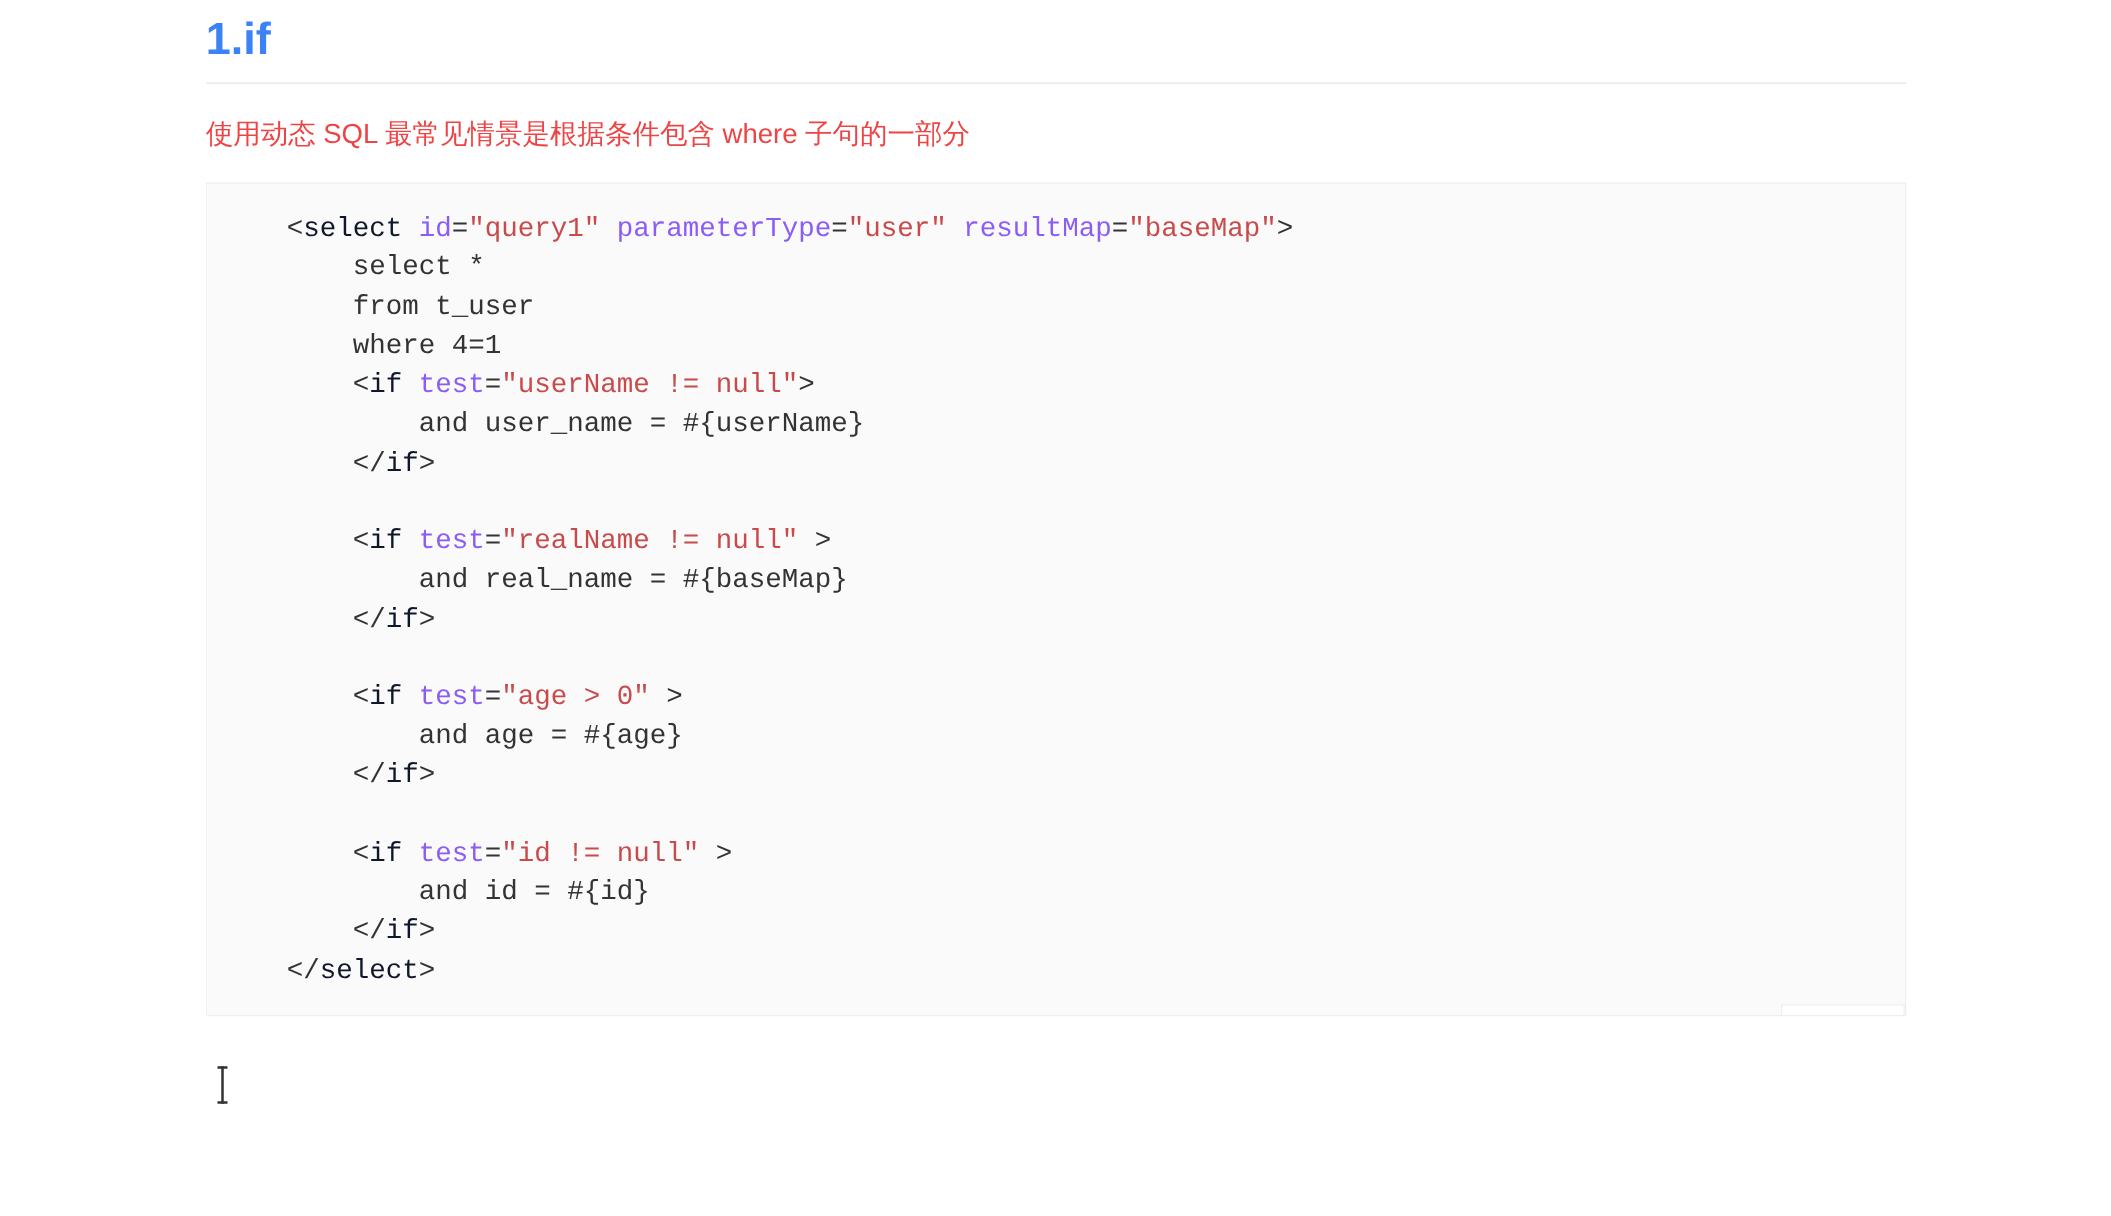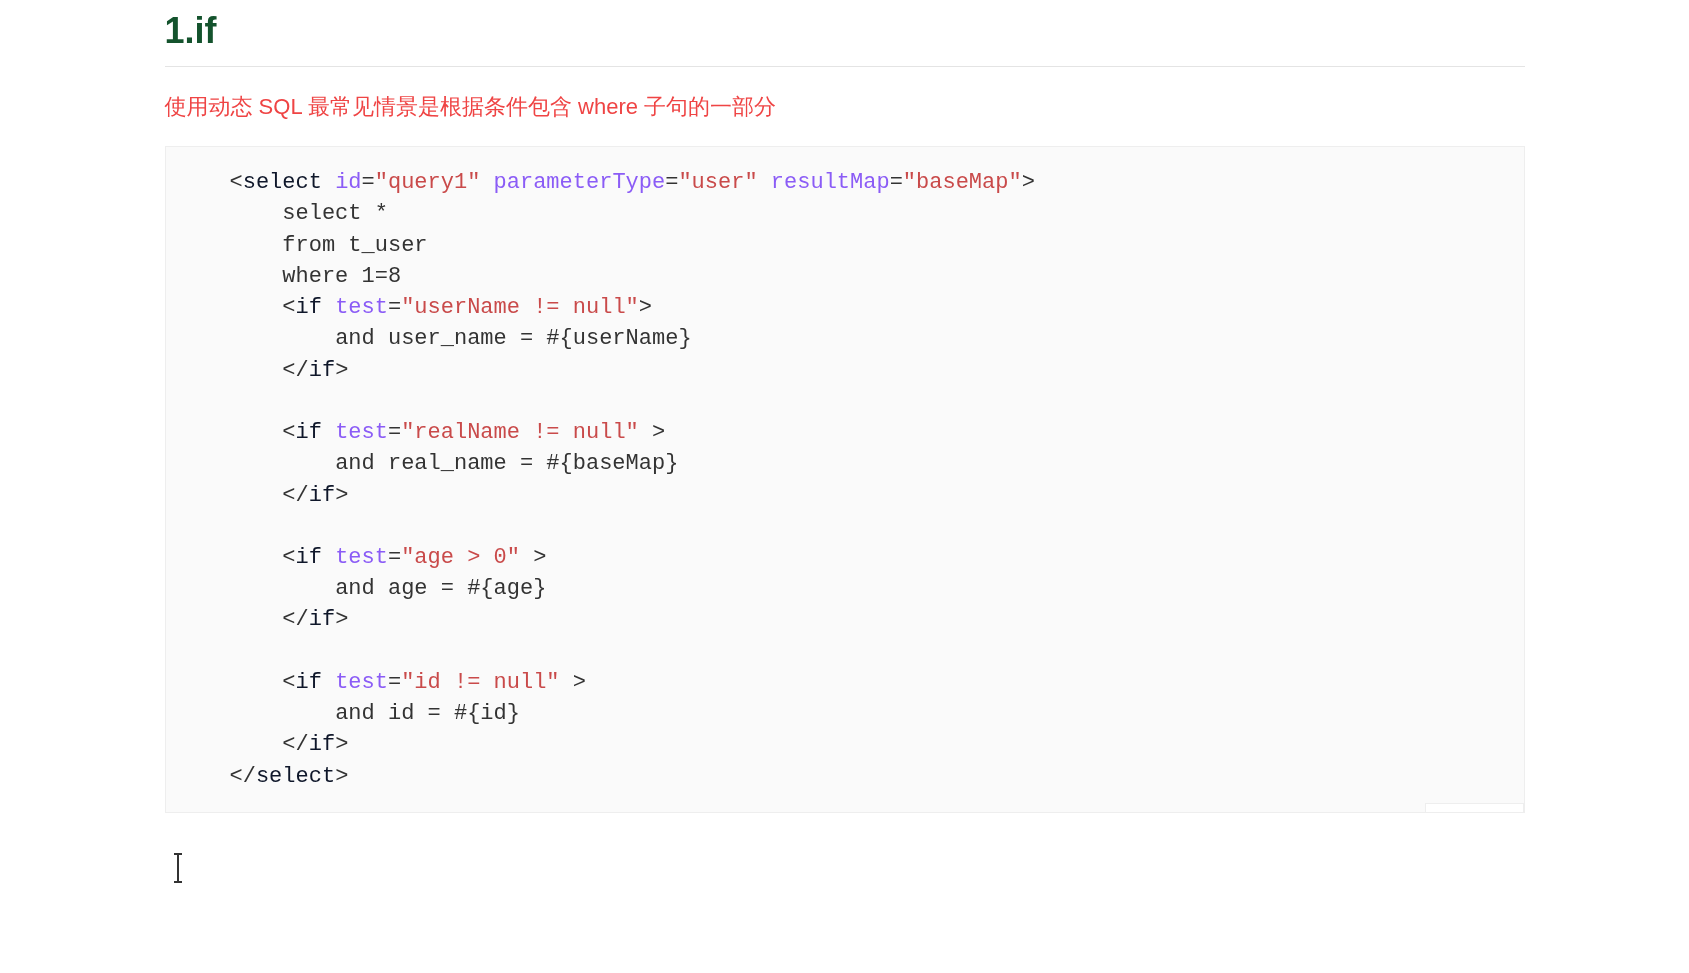--- a/index.html
+++ b/index.html
@@ -10,21 +10,21 @@
     padding: 0;
   }
   .container {
     max-width: 1540px;
     margin: 0 auto;
     padding: 0 90px;
   }
   .heading {
     font-size: 36px;
     font-weight: 700;
-    color: #14532d;
+    color: #3b82f6;
     padding: 10px 0 14px 0;
     border-bottom: 1px solid #e4e4e4;
     margin-bottom: 22px;
   }
   .description {
     font-size: 22px;
     color: #ef4444;
     margin-bottom: 22px;
     line-height: 1.6;
   }
@@ -100,21 +100,21 @@
 </head>
 <body>
 
 <div class="container">
   <h1 class="heading">1.if</h1>
   <p class="description">使用动态 SQL 最常见情景是根据条件包含 where 子句的一部分</p>
 
   <div class="code-block"><span id="code-content"><span class="punct">&lt;</span><span class="tag">select</span> <span class="attr">id</span><span class="punct">=</span><span class="str">"query1"</span> <span class="attr">parameterType</span><span class="punct">=</span><span class="str">"user"</span> <span class="attr">resultMap</span><span class="punct">=</span><span class="str">"baseMap"</span><span class="punct">&gt;</span>
     <span class="txt">select *</span>
     <span class="txt">from t_user</span>
-    <span class="txt">where 1=8</span>
+    <span class="txt">where 4=1</span>
     <span class="punct">&lt;</span><span class="tag">if</span> <span class="attr">test</span><span class="punct">=</span><span class="str">"userName != null"</span><span class="punct">&gt;</span>
         <span class="txt">and user_name = #{userName}</span>
     <span class="punct">&lt;/</span><span class="tag">if</span><span class="punct">&gt;</span>
 
     <span class="punct">&lt;</span><span class="tag">if</span> <span class="attr">test</span><span class="punct">=</span><span class="str">"realName != null"</span> <span class="punct">&gt;</span>
         <span class="txt">and real_name = #{baseMap}</span>
     <span class="punct">&lt;/</span><span class="tag">if</span><span class="punct">&gt;</span>
 
     <span class="punct">&lt;</span><span class="tag">if</span> <span class="attr">test</span><span class="punct">=</span><span class="str">"age &gt; 0"</span> <span class="punct">&gt;</span>
         <span class="txt">and age = #{age}</span>

